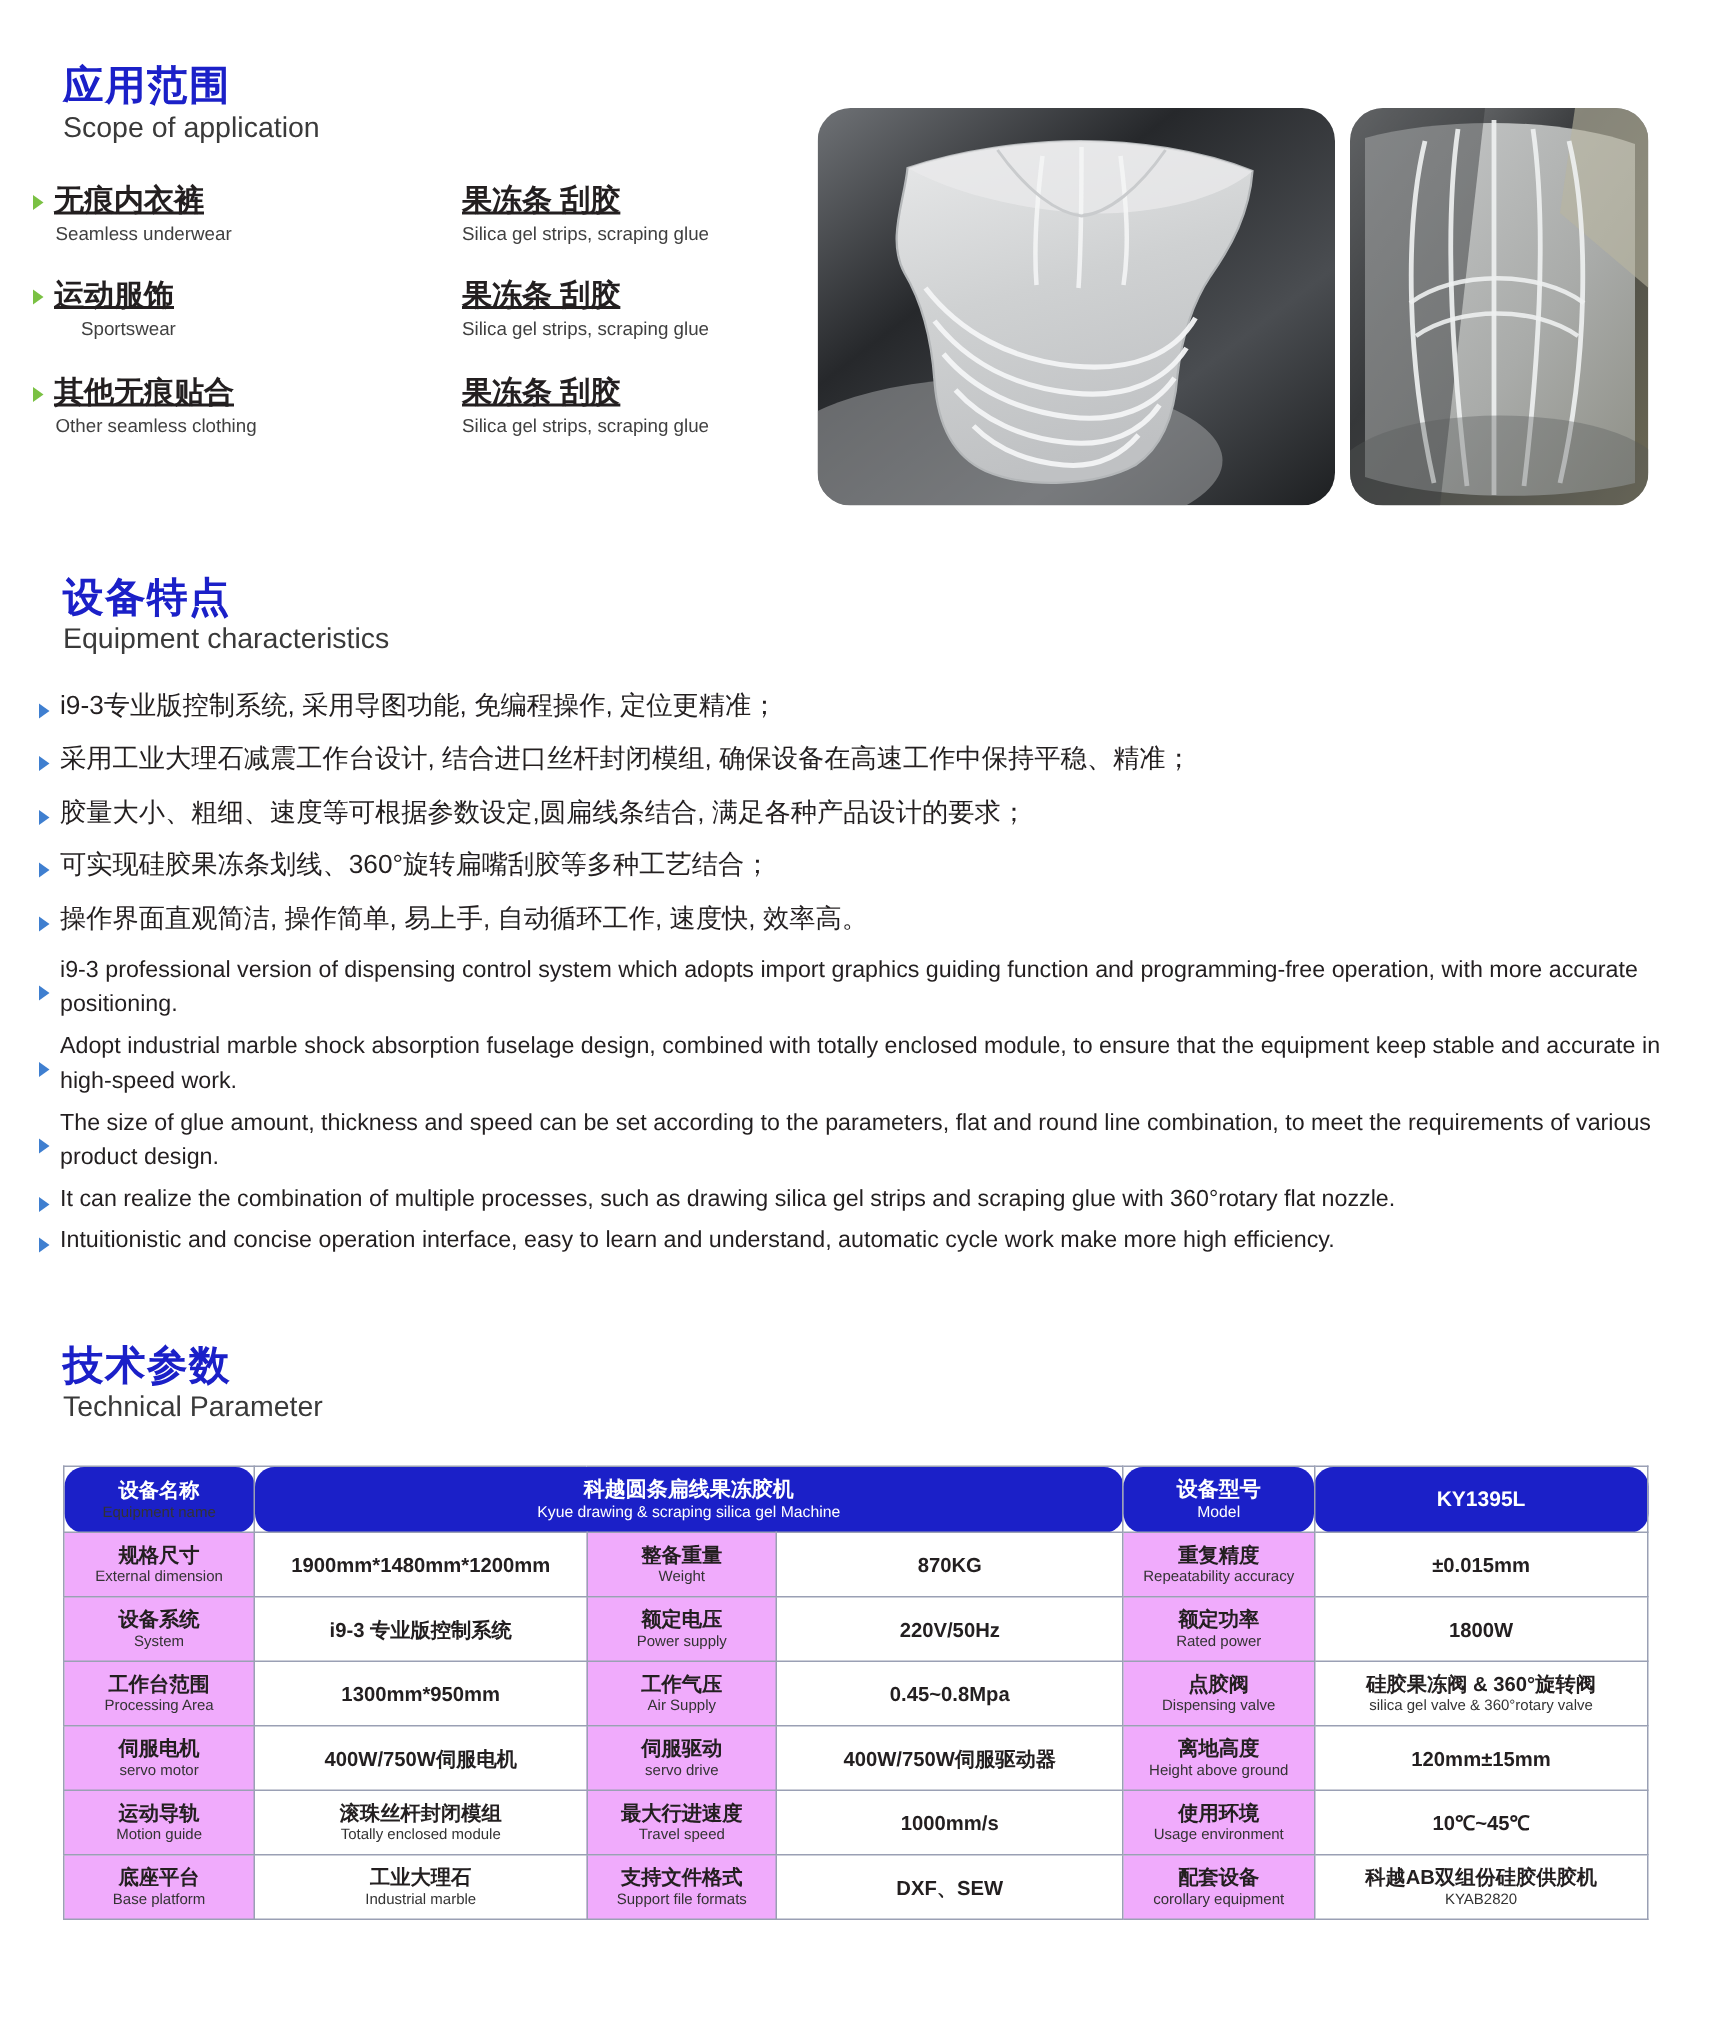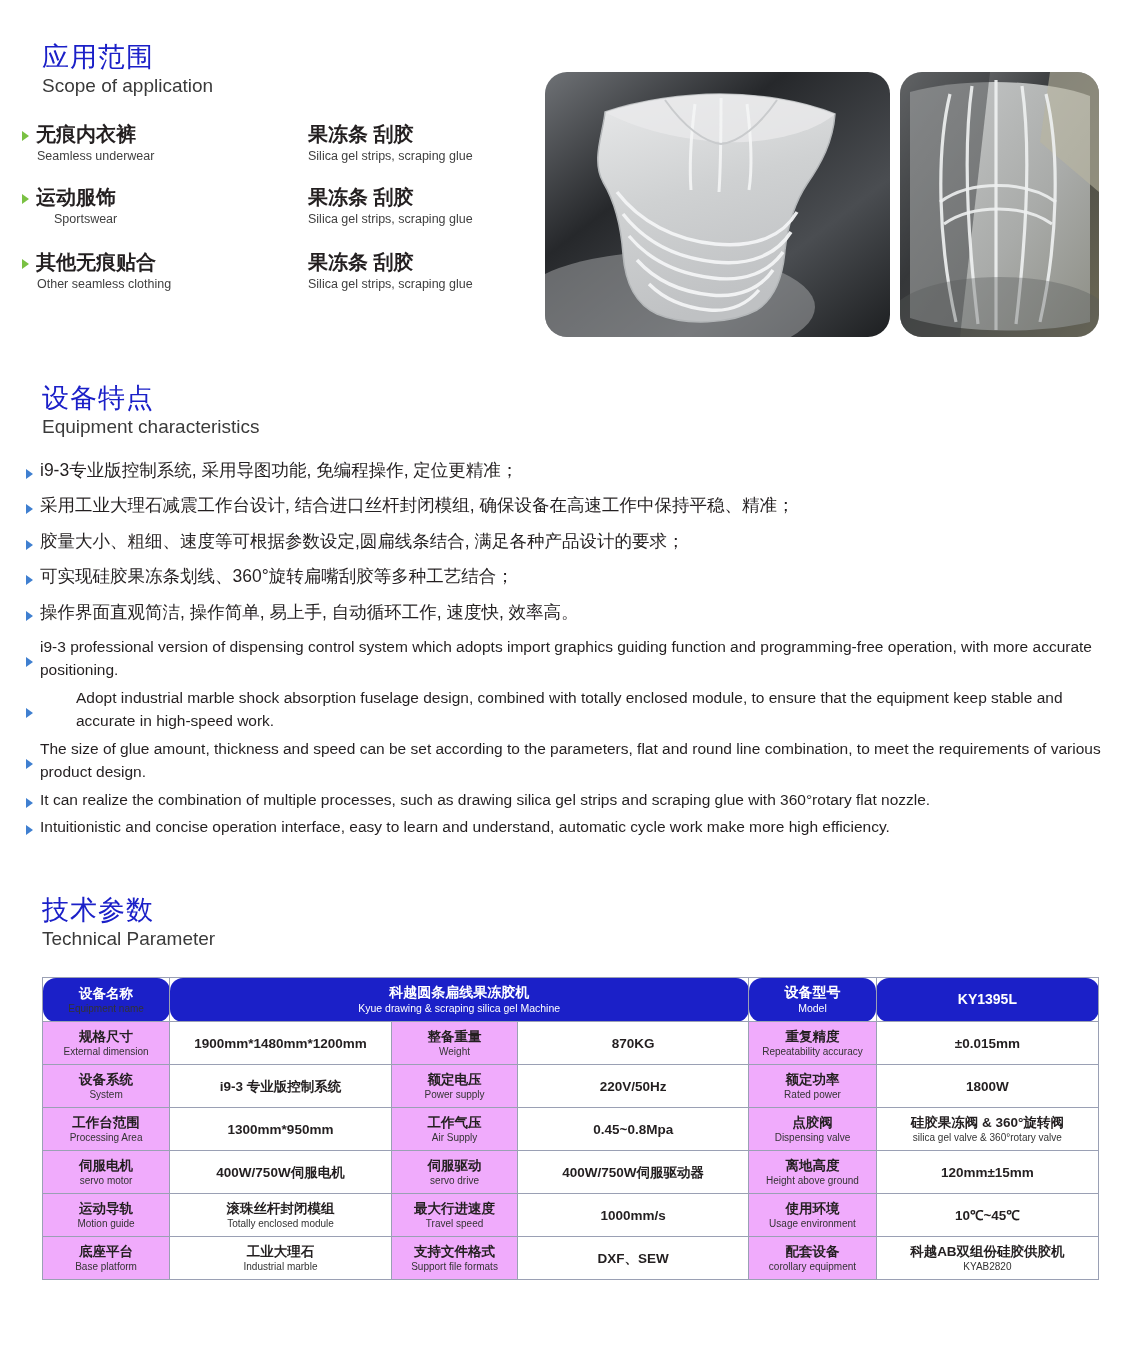--- a/index.html
+++ b/index.html
@@ -7,40 +7,40 @@
     width:1141px;height:1359px;background:#ffffff;
     font-family:"Liberation Sans", sans-serif;
     color:#231f20;
     position:relative;overflow:hidden;
   }
   .page{position:relative;width:1141px;height:1359px;}
 
   
   .sec-head{position:absolute;}
   .sec-head .cn{
-    font-size:27px;font-weight:normal;color:#1b20c8;letter-spacing:1px;line-height:30px;
+    font-size:27px;font-weight:bold;color:#1b20c8;letter-spacing:1px;line-height:30px;
   }
   .sec-head .en{
     font-size:19px;color:#3a3a3a;line-height:26px;margin-top:1px;font-weight:400;
   }
 
   
   .tri{
     display:inline-block;width:0;height:0;
     border-left:7px solid #7ac143;
     border-top:5px solid transparent;
     border-bottom:5px solid transparent;
     margin-right:7px;vertical-align:middle;
   }
   .tri.blue{border-left-color:#3f7fd0;}
 
   
   .scope-item{position:absolute;}
   .scope-item .cn{
-    font-size:20px;font-weight:bold;color:#231f20;line-height:24px;white-space:nowrap;
+    font-size:20px;font-weight:bold;color:#231f20;line-height:24px;white-space:nowrap;text-decoration:underline;
   }
   .scope-item .en{
     font-size:12.5px;color:#404040;line-height:16px;margin-top:2px;margin-left:0px;white-space:nowrap;
   }
 
   
   .photo{position:absolute;border-radius:22px;overflow:hidden;}
 
   
   .feat{position:absolute;display:flex;align-items:center;}
@@ -199,21 +199,21 @@
   </div>
   <div class="feat" style="left:26px;top:600px;width:1090px;">
     <span class="tri blue"></span>
     <span class="txt-cn">操作界面直观简洁, 操作简单, 易上手, 自动循环工作, 速度快, 效率高。</span>
   </div>
 
   <div class="feat" style="left:26px;top:635px;width:1085px;">
     <span class="tri blue"></span>
     <span class="txt-en">i9-3 professional version of dispensing control system which adopts import graphics guiding function and programming-free operation, with more accurate positioning.</span>
   </div>
-  <div class="feat" style="left:26px;top:686px;width:1085px;gap:36px;">
+  <div class="feat" style="left:26px;top:686px;width:1085px;">
     <span class="tri blue"></span>
     <span class="txt-en">Adopt industrial marble shock absorption fuselage design, combined with totally enclosed module, to ensure that the equipment keep stable and accurate in high-speed work.</span>
   </div>
   <div class="feat" style="left:26px;top:737px;width:1085px;">
     <span class="tri blue"></span>
     <span class="txt-en">The size of glue amount, thickness and speed can be set according to the parameters, flat and round line combination, to meet the requirements of various product design.</span>
   </div>
   <div class="feat" style="left:26px;top:788px;width:1085px;">
     <span class="tri blue"></span>
     <span class="txt-en">It can realize the combination of multiple processes, such as drawing silica gel strips and scraping glue with 360°rotary flat nozzle.</span>

